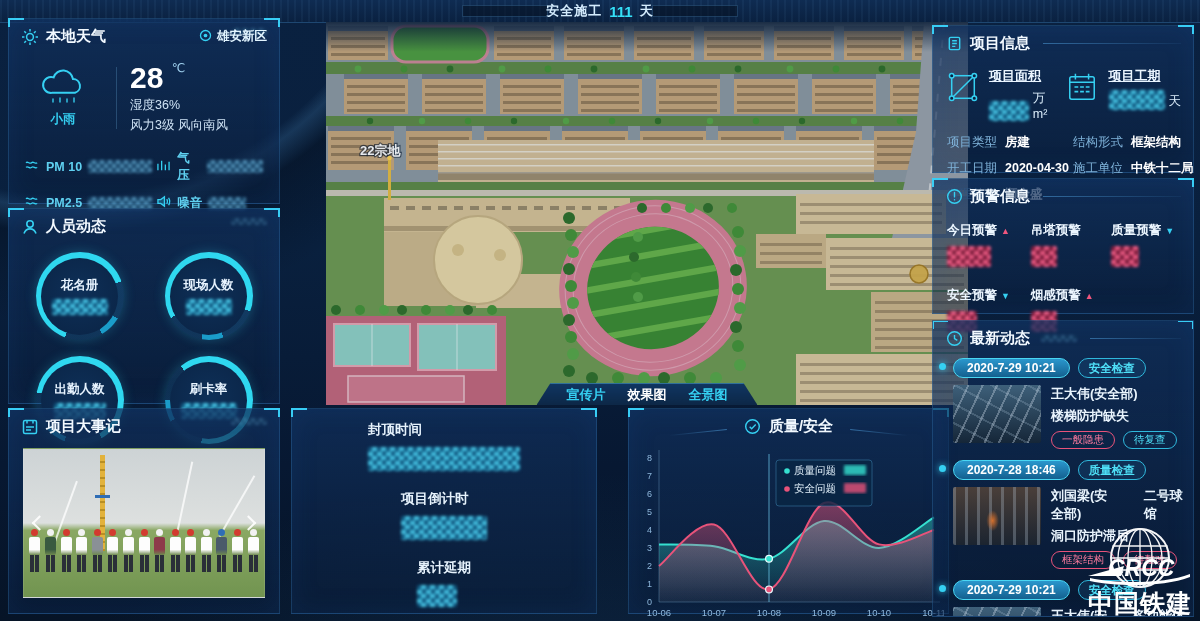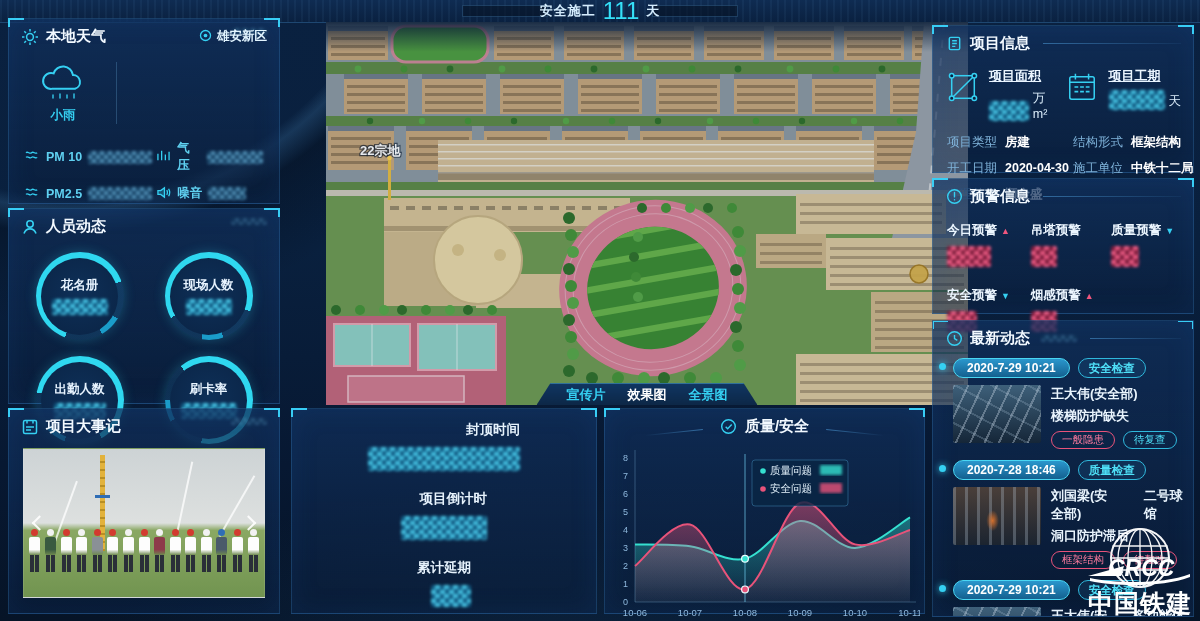--- a/index.html
+++ b/index.html
@@ -13,21 +13,21 @@
   
   .top-band{position:absolute;top:0;left:0;right:0;height:22px;
     background:linear-gradient(180deg,#0f2c52,#0a2140);box-shadow:0 1px 0 rgba(80,160,230,.3);}
   .top-band::before{content:"";position:absolute;inset:0;
     background:repeating-linear-gradient(90deg,rgba(130,200,255,.05) 0 2px,transparent 2px 7px);}
   .top-band .notch{position:absolute;top:5px;height:12px;width:86px;background:rgba(5,16,32,.55);
     border:1px solid rgba(90,170,240,.25);}
   .main-title{position:absolute;top:0;left:0;right:0;height:22px;z-index:6;
     display:flex;align-items:center;justify-content:center;gap:7px;}
   .mt-label,.mt-unit{font-size:13px;font-weight:bold;color:#d4ecfd;letter-spacing:1px;}
-  .mt-days{font-size:24px;font-weight:normal;color:#35e0f8;line-height:1;}
+  .mt-days{font-size:15px;font-weight:bold;color:#35e0f8;line-height:1;}
   
   .panel{position:absolute;background:linear-gradient(180deg,rgba(17,48,92,.74),rgba(10,30,60,.52));
     border:1px solid rgba(60,140,210,.28);box-shadow:inset 0 0 26px rgba(20,80,150,.18);}
   .cor{position:absolute;width:16px;height:9px;pointer-events:none;}
   .cor.tl{top:-1px;left:-1px;border-top:2px solid #38cdf5;border-left:2px solid #38cdf5;}
   .cor.tr{top:-1px;right:-1px;border-top:2px solid #38cdf5;border-right:2px solid #38cdf5;}
   .hd{display:flex;align-items:center;gap:7px;padding:8px 12px 4px;font-size:15px;font-weight:bold;color:#f2f9ff;position:relative;}
   .hd .ic{display:flex;width:18px;height:18px;align-items:center;justify-content:center;}
   .hd-line{flex:1;height:1px;background:linear-gradient(90deg,rgba(90,180,245,.45),rgba(90,180,245,.06));margin-left:6px;}
   .hd.center{justify-content:center;}
@@ -69,21 +69,21 @@
   .crowd{position:absolute;left:4px;right:4px;bottom:22px;display:flex;justify-content:center;gap:2px;}
   .fg{display:inline-flex;flex-direction:column;align-items:center;width:14px;height:46px;}
   .fg .fhd{width:7px;height:7px;border-radius:50%;}
   .fg .fbd{width:11px;height:18px;border-radius:2px;margin-top:1px;}
   .fg .flg{width:9px;height:17px;background:linear-gradient(90deg,#2a2f38 42%,transparent 42% 58%,#2a2f38 58%);}
   .chev{position:absolute;top:50%;width:11px;height:11px;border-top:2.5px solid #fff;border-right:2.5px solid #fff;opacity:.9;cursor:pointer;}
   .chev.r{right:10px;transform:translateY(-50%) rotate(45deg);}
   .chev.l{left:10px;transform:translateY(-50%) rotate(-135deg);}
   
   .m-list{display:flex;flex-direction:column;align-items:center;gap:15px;padding-top:12px;}
-  .m-item{text-align:right;}
+  .m-item{text-align:left;}
   .m-label{font-size:13.5px;font-weight:bold;color:#e6f2fc;margin-bottom:8px;}
   
   .pi-stats{display:flex;padding:10px 12px 2px;gap:4px;}
   .pi-stat{flex:1;display:flex;gap:8px;align-items:flex-start;}
   .pi-sicon{width:38px;height:40px;display:flex;align-items:center;justify-content:center;}
   .pi-slabel{font-size:13px;font-weight:bold;color:#eaf5ff;margin-bottom:5px;text-decoration:underline;}
   .pi-sval{display:flex;align-items:flex-end;gap:4px;font-size:12.5px;color:#dceefb;}
   .pi-grid{display:grid;grid-template-columns:1.06fr 1fr;gap:9px 4px;padding:11px 14px 0;font-size:12.5px;}
   .pi-cell{display:flex;gap:8px;align-items:baseline;white-space:nowrap;}
   .pi-cell .k{color:#7fb3da;}
@@ -495,20 +495,25 @@
       <div class="w-icon">
         <span><svg viewBox="0 0 52 40" width="52" height="40">
               <g fill="none" stroke="#35d0f2" stroke-width="2" stroke-linecap="round">
                 <path d="M14 26a8 8 0 1 1 2.6-15.6A10 10 0 0 1 36 12a7 7 0 0 1 2 13.7H15"></path>
                 <path d="M16 32v3M23 31v4M30 32v3M37 31v4" stroke-width="1.6" opacity=".85"></path>
               </g>
             </svg></span>
         <div class="w-cond">小雨</div>
       </div>
       <div class="w-sep"></div>
+      <div>
+        <div class="w-temp"><span>28</span> <span class="w-tu">℃</span></div>
+        <div class="w-line">湿度36%</div>
+        <div class="w-line">风力3级 风向南风</div>
+      </div>
     </div>
     <div class="w-grid" id="weather-metrics">
         <div class="w-item">
           <span class="ic"><svg viewBox="0 0 16 14" width="15" height="13">
               <g fill="none" stroke="#35d0f2" stroke-width="1.4">
                 <path d="M1 4c2-2 4 2 6 0s4 2 6 0"></path>
                 <path d="M1 9c2-2 4 2 6 0s4 2 6 0"></path>
               </g>
             </svg></span>
           <span>PM 10</span>
@@ -694,21 +699,21 @@
   <div class="panel" style="left:291px;top:408px;width:306px;height:206px;">
     <i class="cor tl"></i>
       <i class="cor tr"></i>
     <div class="m-list" id="milestone-list">
         <div class="m-item"><div class="m-label">封顶时间</div><i class="mz teal" style="width: 152px; height: 24px;"></i></div>
         <div class="m-item"><div class="m-label">项目倒计时</div><i class="mz teal" style="width: 86px; height: 24px;"></i></div>
         <div class="m-item"><div class="m-label">累计延期</div><i class="mz teal" style="width: 40px; height: 22px;"></i></div>
       </div>
   </div>
 
-  <div class="panel" style="left:604px;top:408px;width:321px;height:206px;">
+  <div class="panel" style="left:628px;top:408px;width:321px;height:206px;">
     <i class="cor tl"></i>
       <i class="cor tr"></i>
     <div class="hd center">
       <span class="ic">
           <svg viewBox="0 0 18 18" width="17" height="17">
             <g fill="none" stroke="#35d0f2" stroke-width="1.5">
               <circle cx="9" cy="9" r="7.2"></circle>
               <path d="M6 9.2l2.1 2.1L12.4 7"></path>
             </g>
           </svg>

